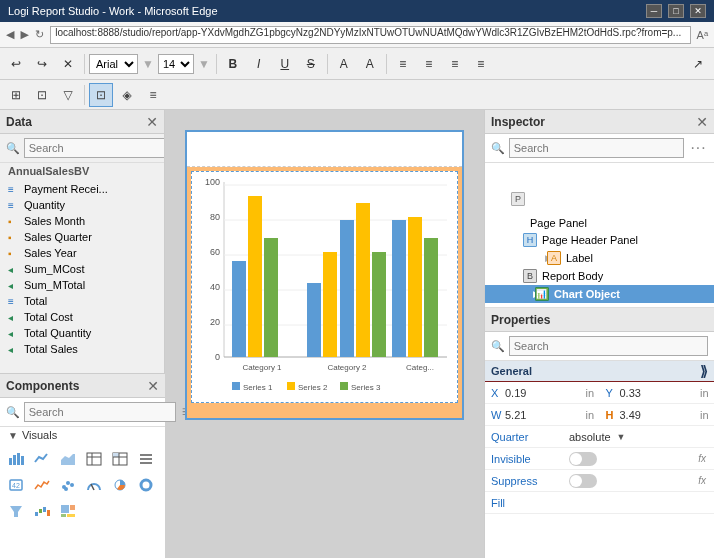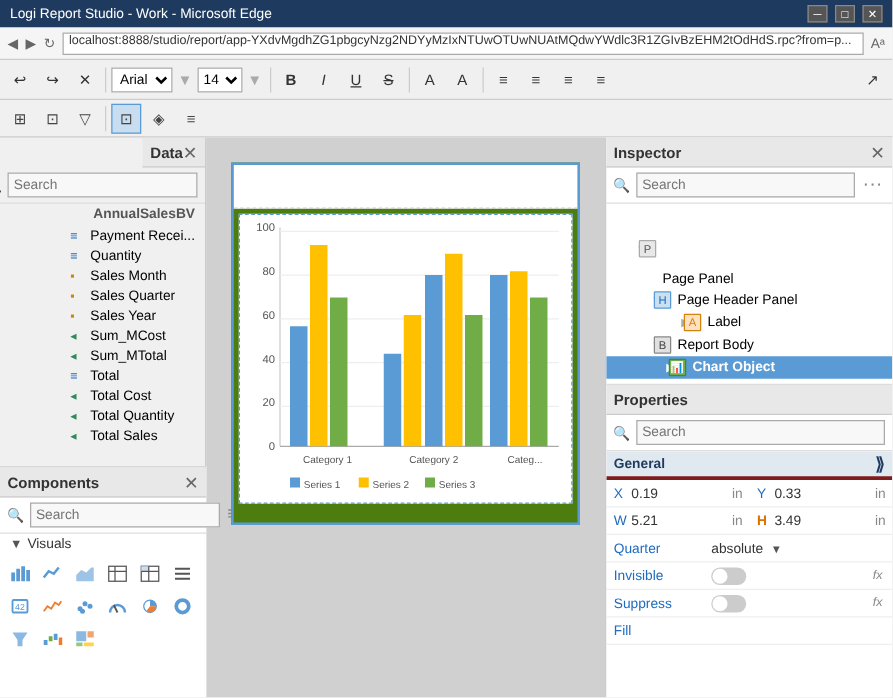--- a/index.html
+++ b/index.html
@@ -160,21 +160,21 @@
     .canvas-area {
       flex: 1;
       background: #d0d0d0;
       overflow: auto;
       display: flex;
       align-items: flex-start;
       justify-content: center;
       padding: 20px;
     }
     .report-canvas {
-      background: #4d7c0f;
+      background: #fdba74;
       width: 312px;
       min-height: 290px;
       border: 2px solid #5b9bd5;
       position: relative;
     }
     .canvas-header {
       background: white;
       height: 35px;
       border-bottom: 1px dashed #ccc;
     }
@@ -254,21 +254,21 @@
       align-items: center;
       padding: 4px 6px;
       gap: 4px;
       border-bottom: 1px solid #ddd;
     }
     .prop-search-input {
       flex: 1; height: 20px; border: 1px solid #aaa; padding: 0 4px; font-size: 11px; background: #f8f8f8;
     }
     .prop-section-header {
       background: #e0e8f0;
-      border-bottom: 3px solid #7f1d1d;
+      border-bottom: 1px solid #7f1d1d;
       padding: 2px 6px;
       display: flex;
       align-items: center;
       justify-content: space-between;
       font-weight: bold;
       font-size: 11px;
       color: #1e3a5f;
     }
     .prop-row {
       display: flex;
@@ -411,21 +411,21 @@
     <div class="toolbar-separator"></div>
     <button class="view-btn active">⊡</button>
     <button class="view-btn">◈</button>
     <button class="view-btn">≡</button>
   </div>
 
   <div class="content-area">
 
     <div class="left-panel-container">
 
-      <div class="left-top" style="flex:1;overflow:hidden;display:flex;flex-direction:column;border-right:1px solid #ccc;align-items:flex-end;">
+      <div class="left-top" style="flex:1;overflow:hidden;display:flex;flex-direction:column;border-right:1px solid #ccc;">
         <div class="panel-header">
           <span class="panel-title">Data</span>
           <span class="panel-close">✕</span>
         </div>
         <div class="search-box">
           <span class="search-icon-sm">🔍</span>
           <input class="search-input" placeholder="Search" style="">
 
         </div>
         <div class="tree-section-label">AnnualSalesBV</div>

